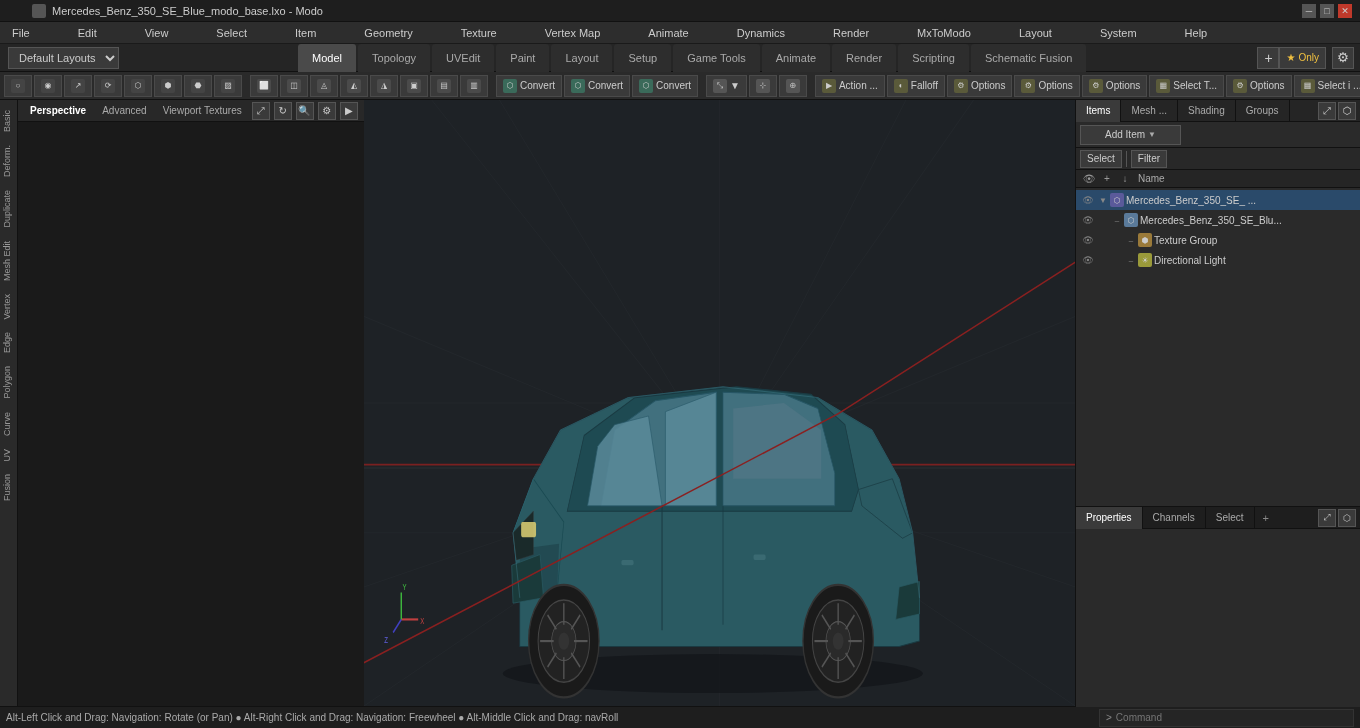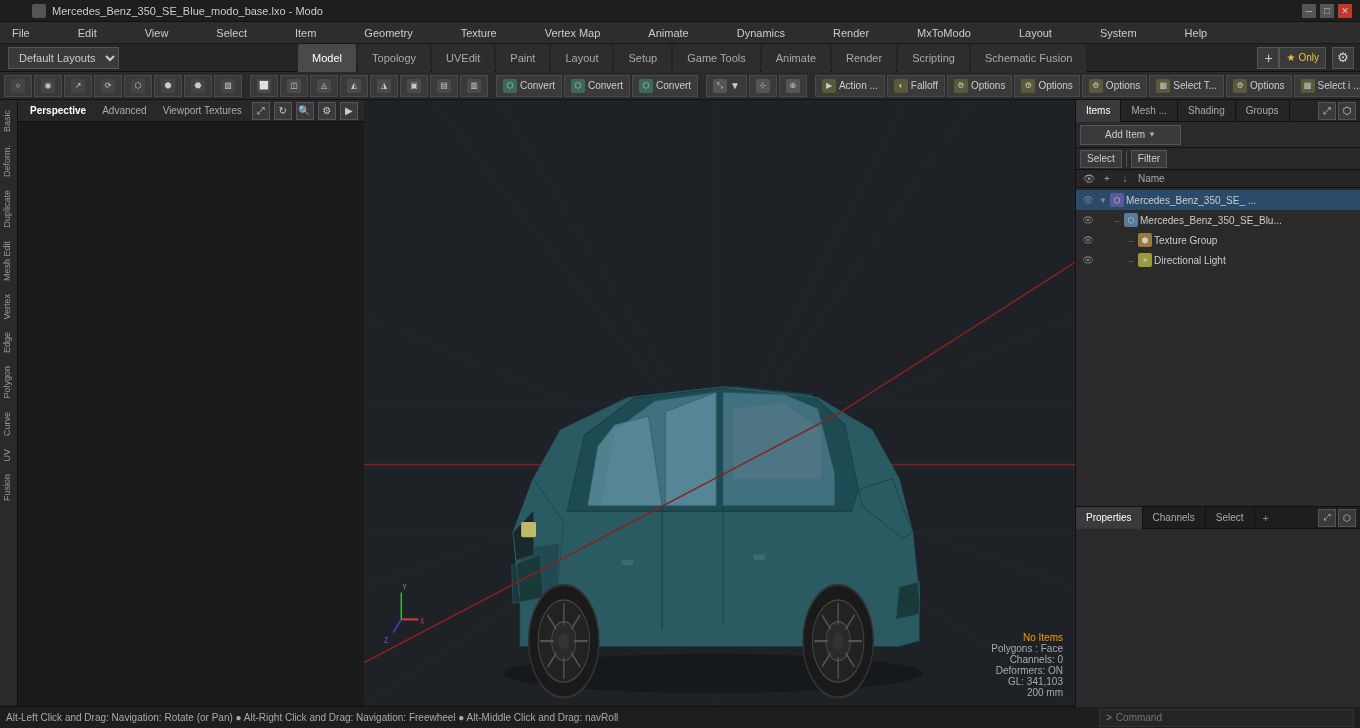--- a/index.html
+++ b/index.html
@@ -837,28 +837,20 @@
         <g transform="translate(55, 480)">
           <line x1="0" y1="0" x2="25" y2="0" stroke="#c04040" stroke-width="2"></line>
           <line x1="0" y1="0" x2="0" y2="-25" stroke="#40c040" stroke-width="2"></line>
           <line x1="0" y1="0" x2="-12" y2="12" stroke="#4040c0" stroke-width="2"></line>
           <text x="28" y="4" fill="#c04040" font-size="9">X</text>
           <text x="2" y="-27" fill="#40c040" font-size="9">Y</text>
           <text x="-25" y="22" fill="#6060e0" font-size="9">Z</text>
         </g>
       </svg>
 
-      <div id="viewport-info">
-        <div class="no-items">No Items</div>
-        <div>Polygons : Face</div>
-        <div>Channels: 0</div>
-        <div>Deformers: ON</div>
-        <div>GL: 341,103</div>
-        <div>200 mm</div>
-      </div>
     </div>
   </div>
 
   <div id="right-panel">
     <div id="right-panel-tabs">
     <div class="rp-tab active">Items</div>
         <div class="rp-tab">Mesh ...</div>
         <div class="rp-tab">Shading</div>
         <div class="rp-tab">Groups</div>
         <div style="margin-left: auto; display: flex; gap: 2px; margin-right: 4px; align-items: center;">

